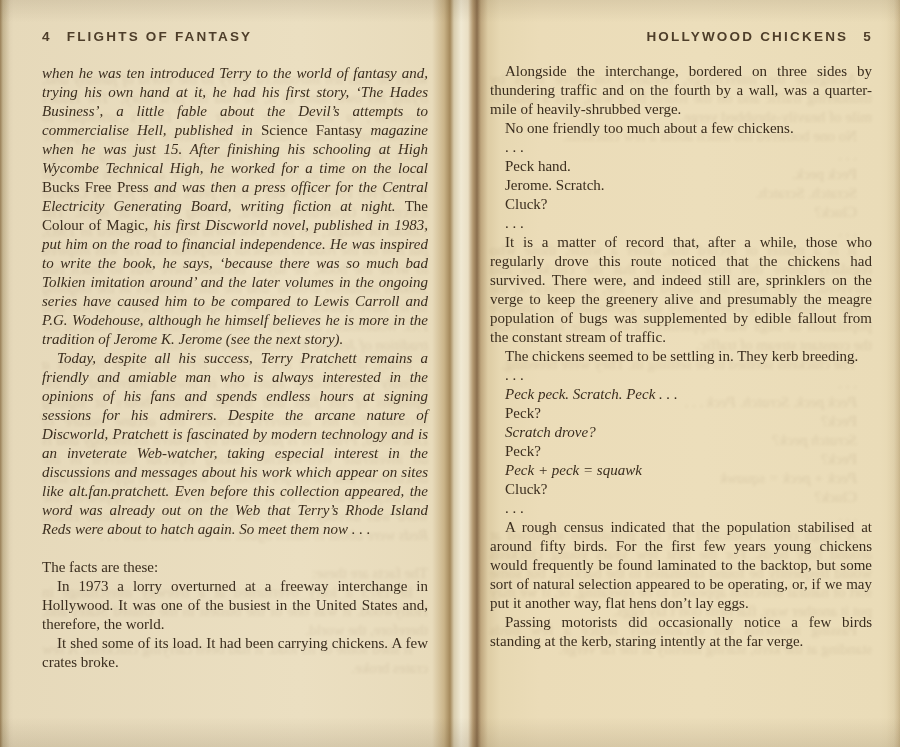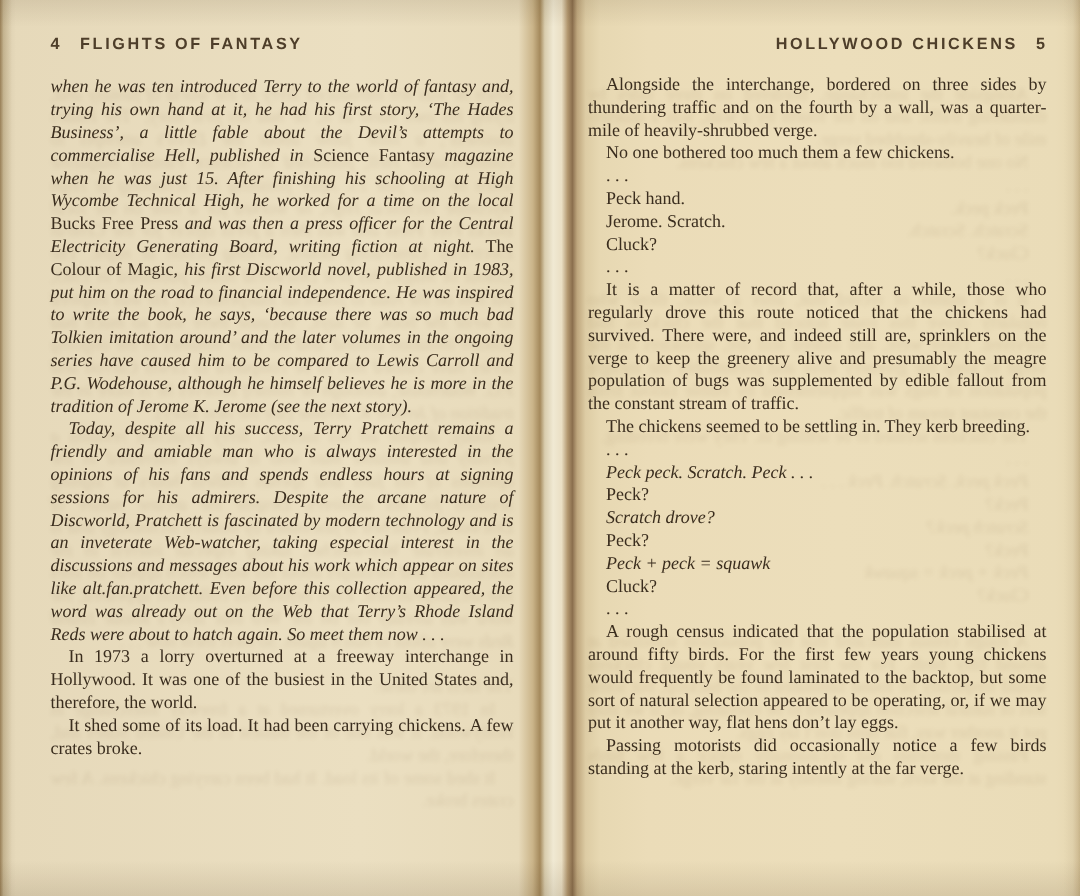--- a/index.html
+++ b/index.html
@@ -128,20 +128,21 @@
     <div class="ghost" id="ghost-left" aria-hidden="true">
         <p class="flush"><span class="it">when he was ten introduced Terry to the world of fantasy and, trying his own hand at it, he had his first story, ‘The Hades Business’, a little fable about the Devil’s attempts to commercialise Hell, published in </span><span class="rm">Science Fantasy</span><span class="it"> magazine when he was just 15. After finishing his schooling at High Wycombe Technical High, he worked for a time on the local </span><span class="rm">Bucks Free Press</span><span class="it"> and was then a press officer for the Central Electricity Generating Board, writing fiction at night. </span><span class="rm">The Colour of Magic,</span><span class="it"> his first Discworld novel, published in 1983, put him on the road to financial independence. He was inspired to write the book, he says, ‘because there was so much bad Tolkien imitation around’ and the later volumes in the ongoing series have caused him to be compared to Lewis Carroll and P.G. Wodehouse, although he himself believes he is more in the tradition of Jerome K. Jerome (see the next story).</span></p>
         <p class="indent"><span class="it">Today, despite all his success, Terry Pratchett remains a friendly and amiable man who is always interested in the opinions of his fans and spends endless hours at signing sessions for his admirers. Despite the arcane nature of Discworld, Pratchett is fascinated by modern technology and is an inveterate Web-watcher, taking especial interest in the discussions and messages about his work which appear on sites like alt.fan.pratchett. Even before this collection appeared, the word was already out on the Web that Terry’s Rhode Island Reds were about to hatch again. So meet them now . . .</span></p>
         <p class="flush gap"><span class="rm">The facts are these:</span></p>
         <p class="indent"><span class="rm">In 1973 a lorry overturned at a freeway interchange in Hollywood. It was one of the busiest in the United States and, therefore, the world.</span></p>
         <p class="indent"><span class="rm">It shed some of its load. It had been carrying chickens. A few crates broke.</span></p>
       </div>
     <div class="body-text" id="text-left">
         <p class="flush"><span class="it">when he was ten introduced Terry to the world of fantasy and, trying his own hand at it, he had his first story, ‘The Hades Business’, a little fable about the Devil’s attempts to commercialise Hell, published in </span><span class="rm">Science Fantasy</span><span class="it"> magazine when he was just 15. After finishing his schooling at High Wycombe Technical High, he worked for a time on the local </span><span class="rm">Bucks Free Press</span><span class="it"> and was then a press officer for the Central Electricity Generating Board, writing fiction at night. </span><span class="rm">The Colour of Magic,</span><span class="it"> his first Discworld novel, published in 1983, put him on the road to financial independence. He was inspired to write the book, he says, ‘because there was so much bad Tolkien imitation around’ and the later volumes in the ongoing series have caused him to be compared to Lewis Carroll and P.G. Wodehouse, although he himself believes he is more in the tradition of Jerome K. Jerome (see the next story).</span></p>
         <p class="indent"><span class="it">Today, despite all his success, Terry Pratchett remains a friendly and amiable man who is always interested in the opinions of his fans and spends endless hours at signing sessions for his admirers. Despite the arcane nature of Discworld, Pratchett is fascinated by modern technology and is an inveterate Web-watcher, taking especial interest in the discussions and messages about his work which appear on sites like alt.fan.pratchett. Even before this collection appeared, the word was already out on the Web that Terry’s Rhode Island Reds were about to hatch again. So meet them now . . .</span></p>
+        <p class="flush gap"><span class="rm">The facts are these:</span></p>
         <p class="indent"><span class="rm">In 1973 a lorry overturned at a freeway interchange in Hollywood. It was one of the busiest in the United States and, therefore, the world.</span></p>
         <p class="indent"><span class="rm">It shed some of its load. It had been carrying chickens. A few crates broke.</span></p>
       </div>
   </div>
 
   <div class="page page-right">
     <div class="running-head">
       <span>HOLLYWOOD CHICKENS</span>
       <span>5</span>
     </div>
@@ -161,21 +162,21 @@
         <p class="dialog"><span class="it">Scratch peck?</span></p>
         <p class="dialog"><span class="rm">Peck?</span></p>
         <p class="dialog"><span class="it">Peck + peck = squawk</span></p>
         <p class="dialog"><span class="rm">Cluck?</span></p>
         <p class="dialog"><span class="rm">. . .</span></p>
         <p class="indent"><span class="rm">A rough census indicated that the population stabilised at around fifty birds. For the first few years young chickens would frequently be found laminated to the backtop, but some sort of natural selection appeared to be operating, or, if we may put it another way, flat hens don’t lay eggs.</span></p>
         <p class="indent"><span class="rm">Passing motorists did occasionally notice a few birds standing at the kerb, staring intently at the far verge.</span></p>
       </div>
     <div class="body-text" id="text-right">
         <p class="indent"><span class="rm">Alongside the interchange, bordered on three sides by thundering traffic and on the fourth by a wall, was a quarter-mile of heavily-shrubbed verge.</span></p>
-        <p class="indent"><span class="rm">No one bothered too much them a few chickens.</span></p>
+        <p class="indent"><span class="rm">No one friendly too much about a few chickens.</span></p>
         <p class="dialog"><span class="rm">. . .</span></p>
         <p class="dialog"><span class="rm">Peck hand.</span></p>
         <p class="dialog"><span class="rm">Jerome. Scratch.</span></p>
         <p class="dialog"><span class="rm">Cluck?</span></p>
         <p class="dialog"><span class="rm">. . .</span></p>
         <p class="indent"><span class="rm">It is a matter of record that, after a while, those who regularly drove this route noticed that the chickens had survived. There were, and indeed still are, sprinklers on the verge to keep the greenery alive and presumably the meagre population of bugs was supplemented by edible fallout from the constant stream of traffic.</span></p>
         <p class="indent"><span class="rm">The chickens seemed to be settling in. They kerb breeding.</span></p>
         <p class="dialog"><span class="rm">. . .</span></p>
         <p class="dialog"><span class="it">Peck peck. Scratch. Peck . . .</span></p>
         <p class="dialog"><span class="rm">Peck?</span></p>

